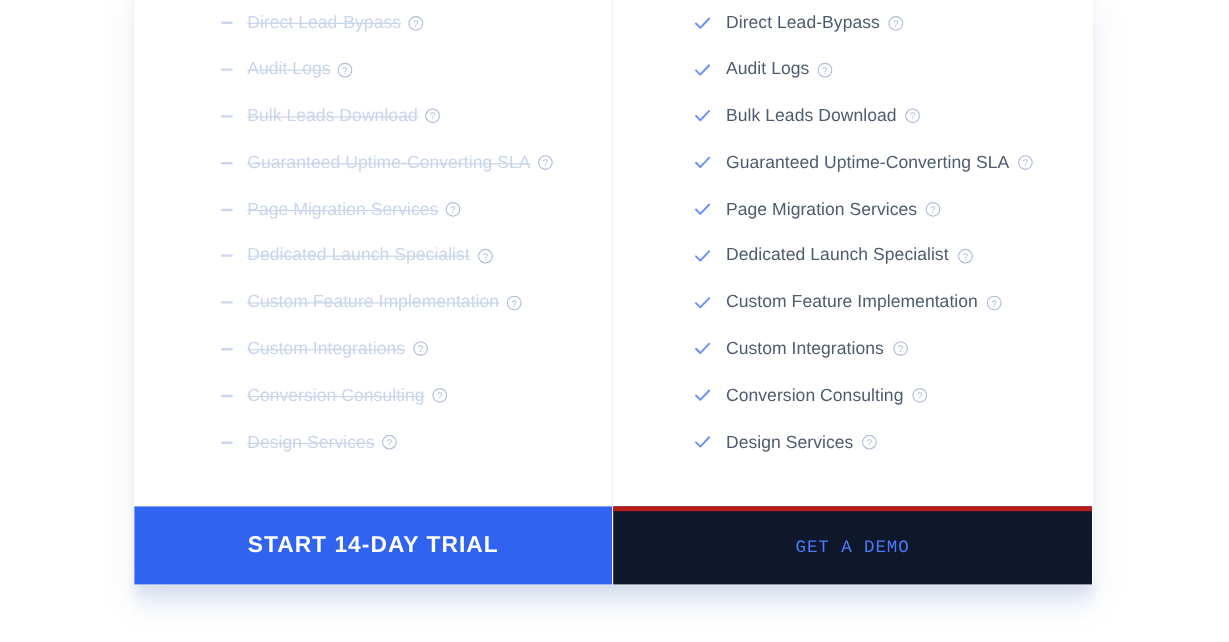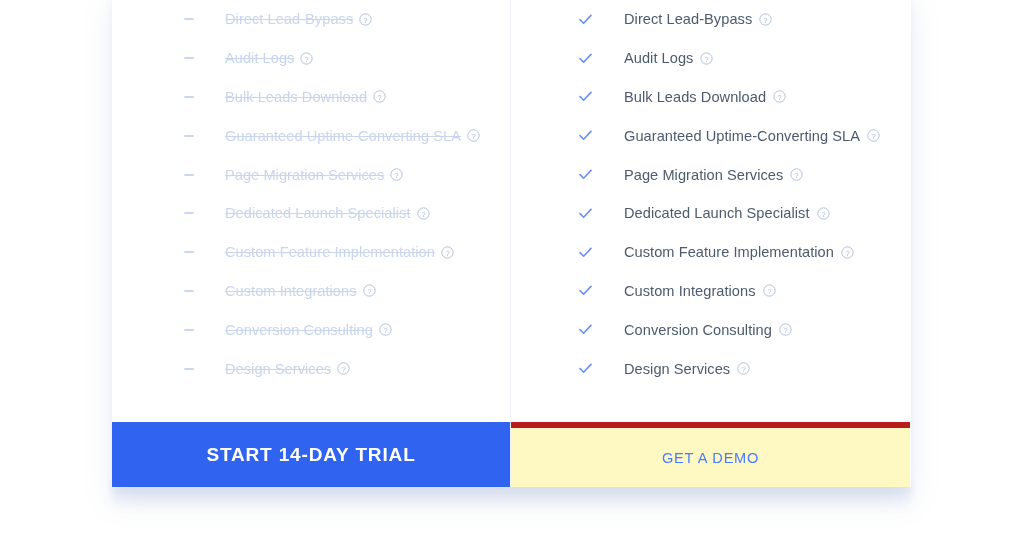--- a/index.html
+++ b/index.html
@@ -96,21 +96,20 @@
   .col-right .marker { left: 68px; }
 
   .marker-check svg { display: block; }
 
   
   .feature-label {
     font-size: 14.6px;
     letter-spacing: 0.05px;
     white-space: nowrap;
     display: inline-block;
-    margin-left: 19px;
   }
 
   .col-left .feature-row { padding-left: 0; }
   .col-left .feature-text-wrap {
     position: absolute;
     left: 94px;
     display: flex;
     align-items: center;
     gap: 6px;
   }
@@ -164,25 +163,25 @@
     letter-spacing: 0.85px;
     cursor: pointer;
     display: flex;
     align-items: center;
     justify-content: center;
   }
 
   .cta-secondary {
     height: 65px;
     width: 100%;
-    background: #fef9c3;
+    background: #0f172a;
     border: none;
-    border-top: 6px solid #b91c1c;
+    border-top: 4px solid #b91c1c;
     color: #4a7afd;
-    font-family: Liberation Sans, sans-serif;
+    font-family: Liberation Mono, monospace;
     font-size: 14.6px;
     letter-spacing: 0.75px;
     cursor: pointer;
     display: flex;
     align-items: center;
     justify-content: center;
   }
 </style>
 </head>
 <body>

